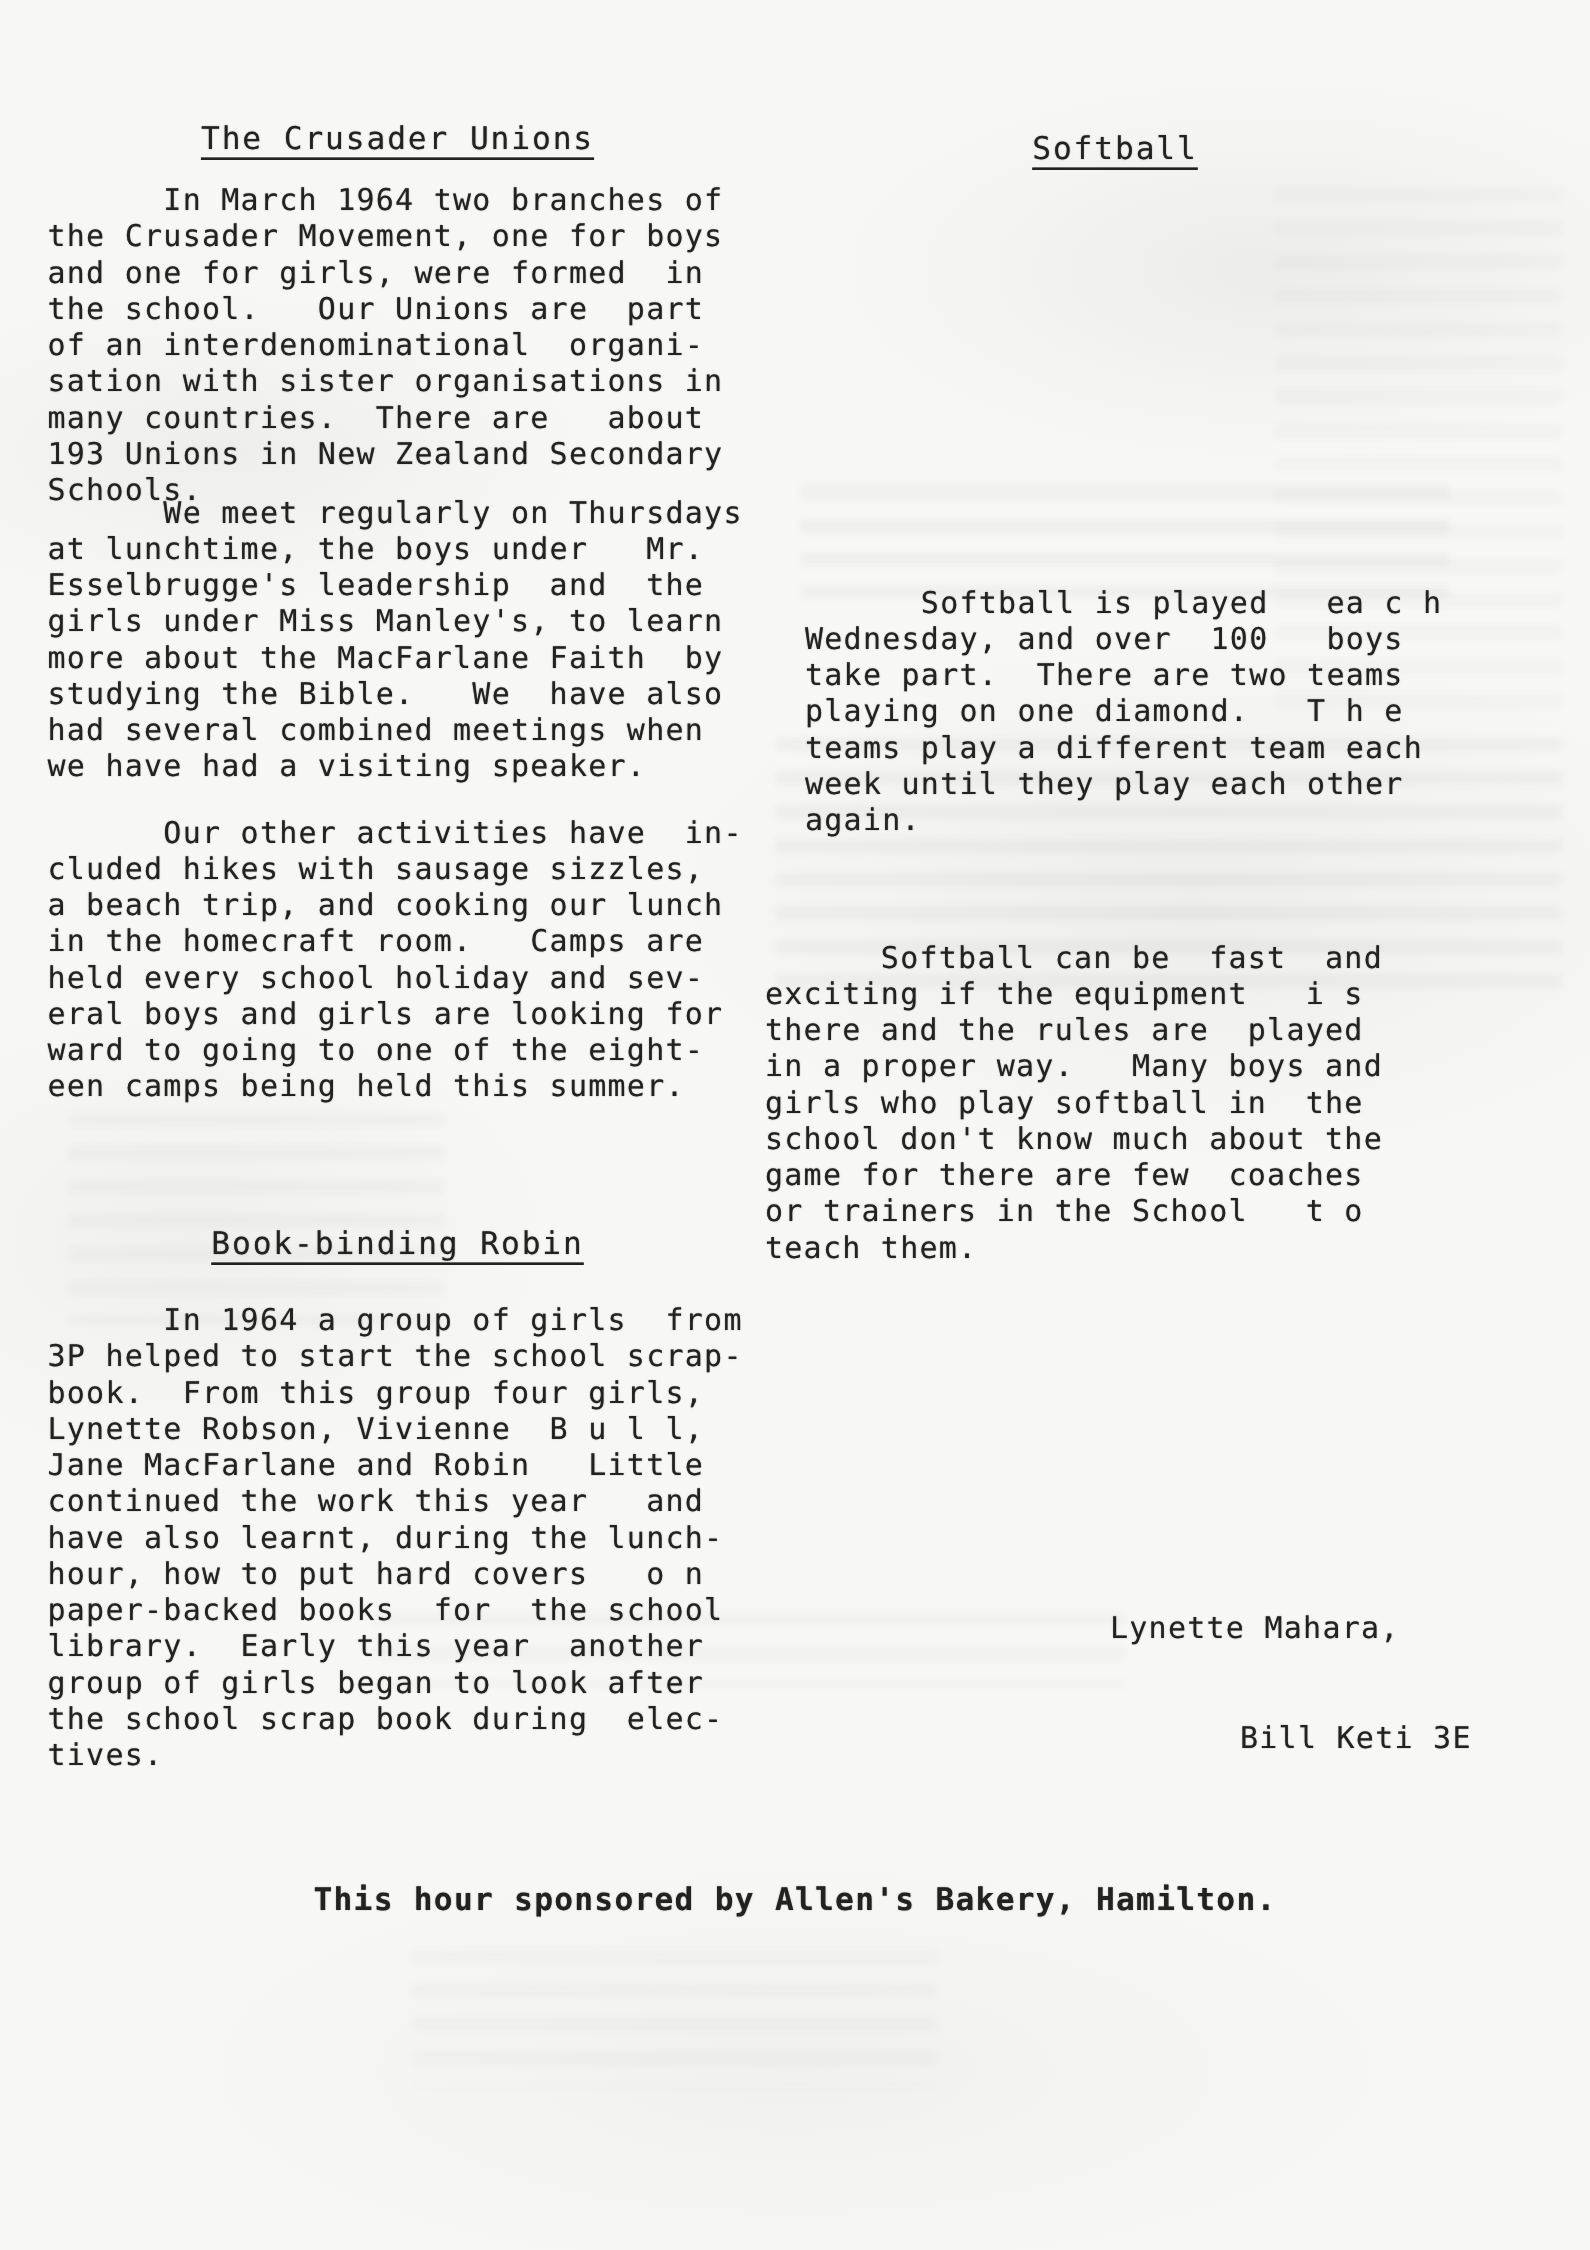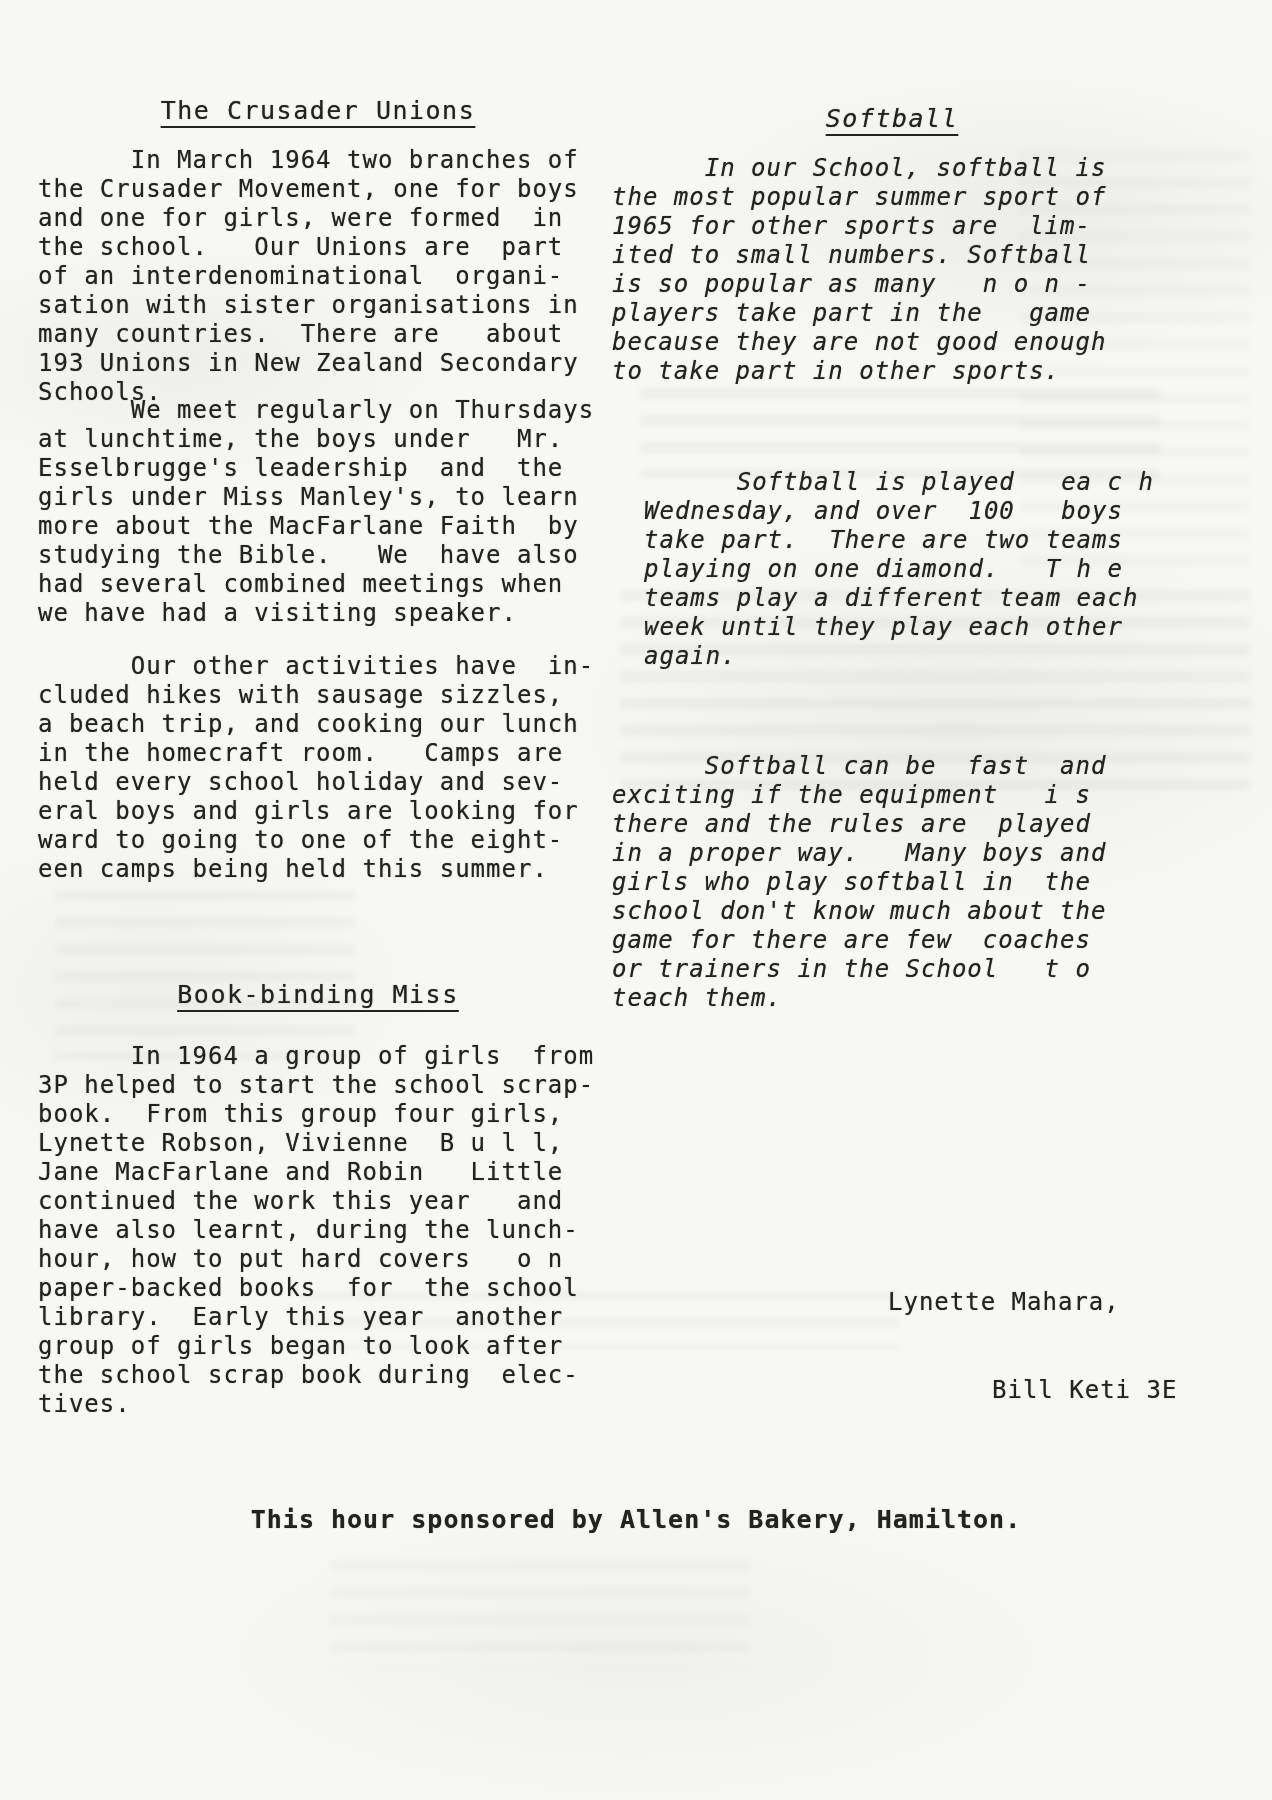--- a/index.html
+++ b/index.html
@@ -38,21 +38,21 @@
     position: absolute;
     font-size: 25px;
     letter-spacing: 1.5px;
     text-align: center;
     text-decoration: underline;
     text-decoration-thickness: 2px;
     text-underline-offset: 7px;
     text-shadow: 0 0 1px rgba(25,25,25,0.6);
   }
   .col-left  { left: 38px;  width: 560px; }
-  .col-right { left: 612px; width: 560px; font-style: italic; }
+  .col-right { left: 612px; width: 560px; }
   .signature {
     position: absolute;
     white-space: pre;
     font-size: 24px;
     letter-spacing: 1px;
     text-shadow: 0 0 1px rgba(25,25,25,0.5);
   }
   .sponsor {
     position: absolute;
     left: 0;
@@ -112,46 +112,38 @@
 
   <div class="typeline col-left" style="top:652px;">      Our other activities have  in-
 cluded hikes with sausage sizzles,
 a beach trip, and cooking our lunch
 in the homecraft room.   Camps are
 held every school holiday and sev-
 eral boys and girls are looking for
 ward to going to one of the eight-
 een camps being held this summer.</div>
 
-  <div class="heading col-left" style="top:980px;">Book-binding Miss</div>
+  <div class="heading col-left" style="top:980px;">Book-binding Robin</div>
 
   <div class="typeline col-left" style="top:1042px;">      In 1964 a group of girls  from
 3P helped to start the school scrap-
 book.  From this group four girls,
 Lynette Robson, Vivienne  B u l l,
 Jane MacFarlane and Robin   Little
 continued the work this year   and
 have also learnt, during the lunch-
 hour, how to put hard covers   o n
 paper-backed books  for  the school
 library.  Early this year  another
 group of girls began to look after
 the school scrap book during  elec-
 tives.</div>
 
   <div class="heading col-right" style="top:104px;">Softball</div>
 
-  <div class="typeline col-right" style="top:154px;">      In our School, softball is
-the most popular summer sport of
-1965 for other sports are  lim-
-ited to small numbers. Softball
-is so popular as many   n o n -
-players take part in the   game
-because they are not good enough
-to take part in other sports.</div>
 
   <div class="typeline col-right" style="top:468px;margin-left:32px;">      Softball is played   ea c h
 Wednesday, and over  100   boys
 take part.  There are two teams
 playing on one diamond.   T h e
 teams play a different team each
 week until they play each other
 again.</div>
 
   <div class="typeline col-right" style="top:752px;">      Softball can be  fast  and

